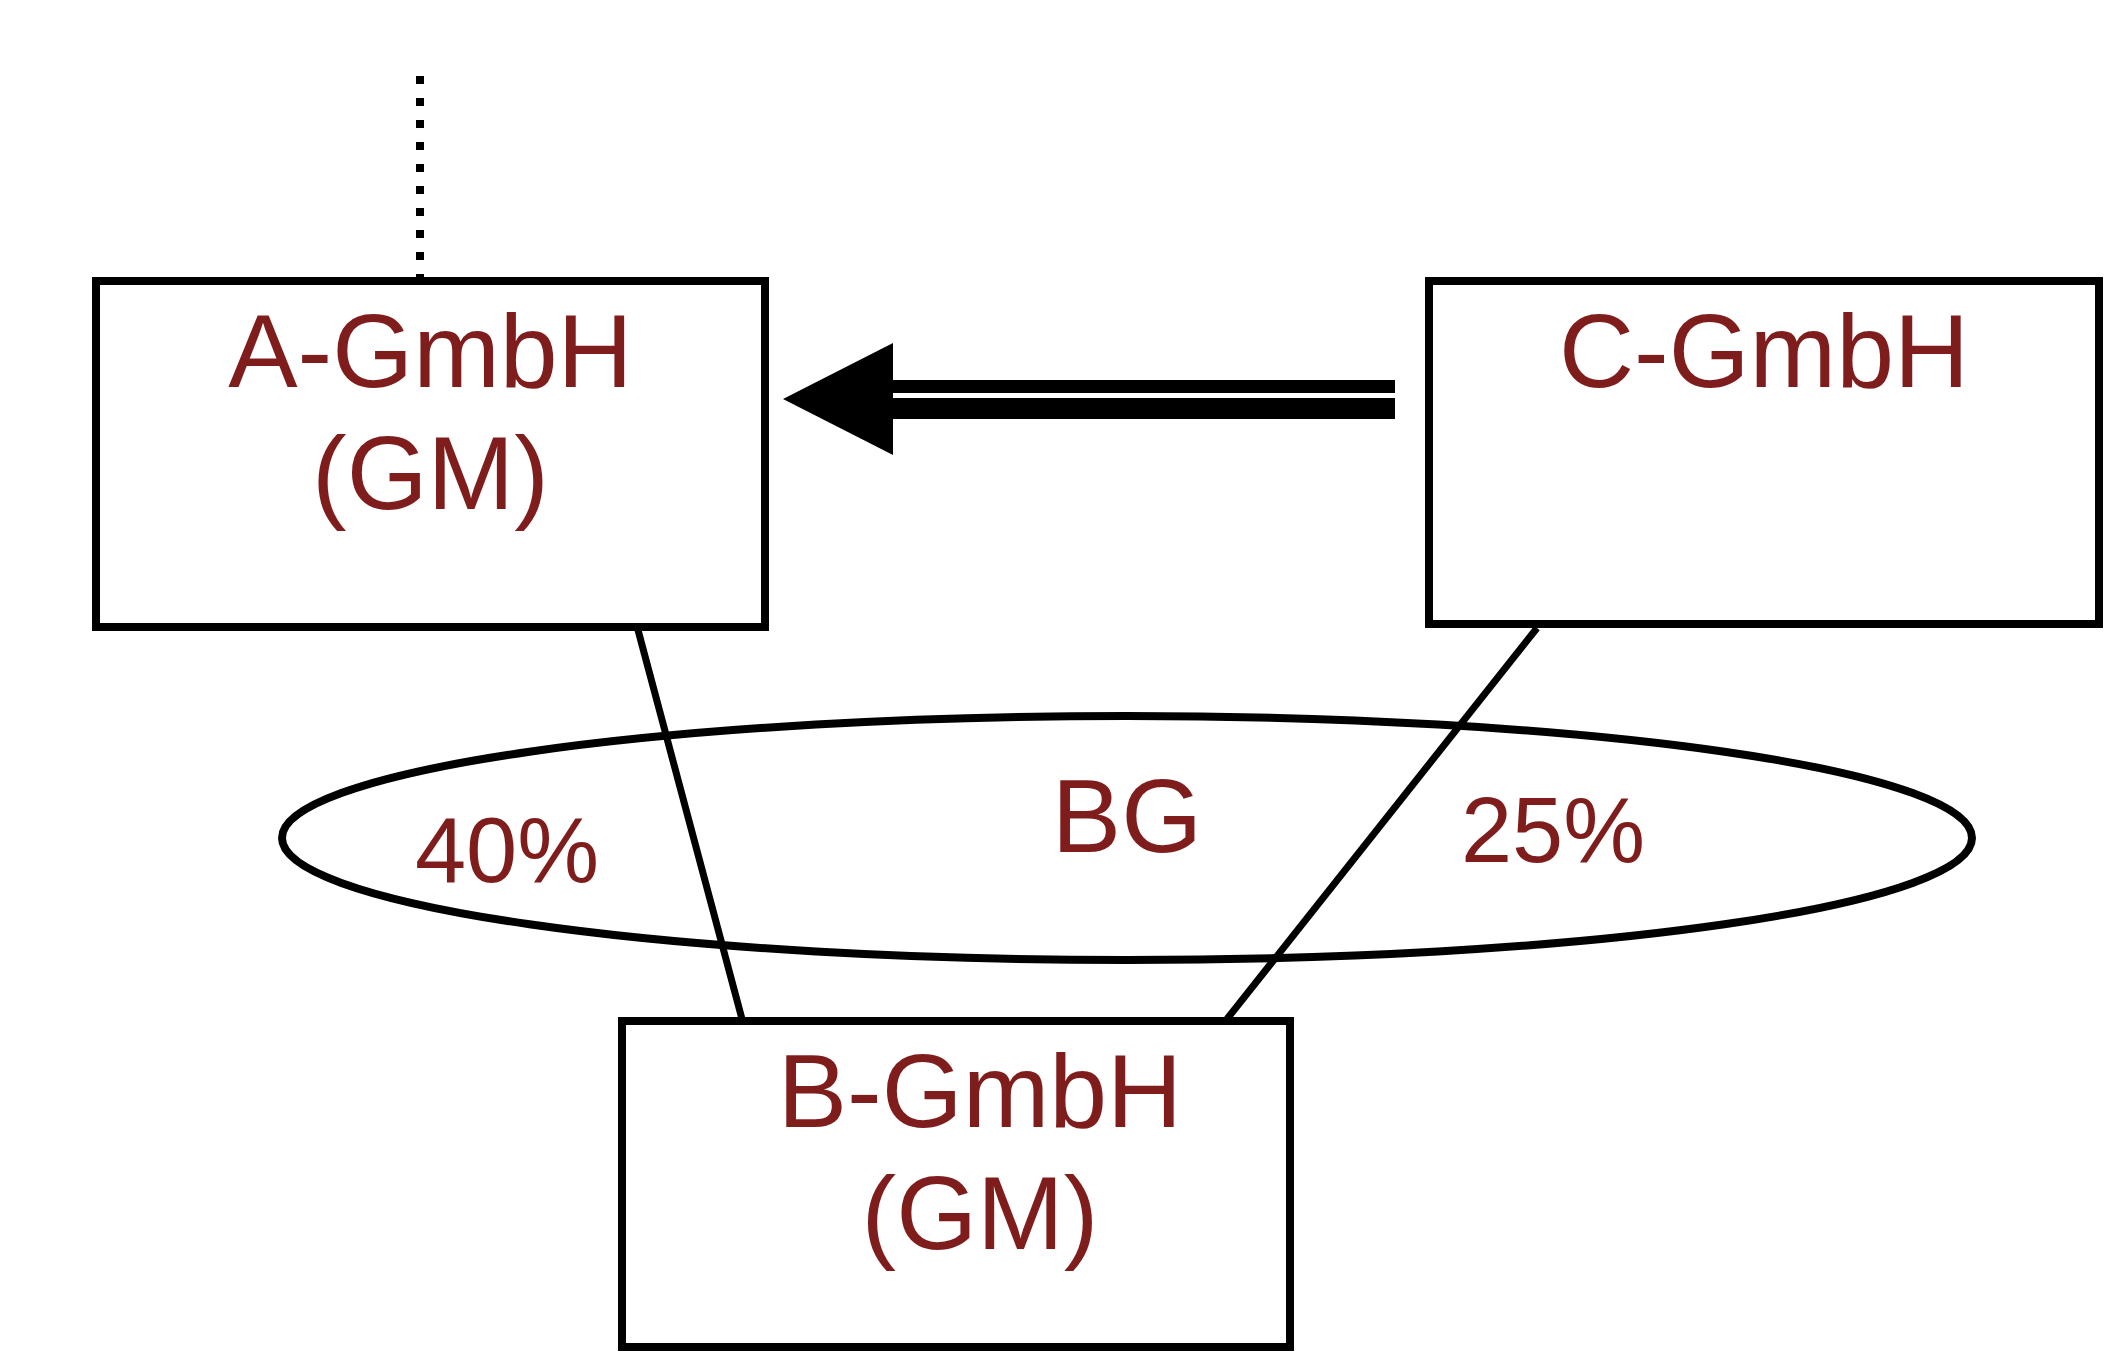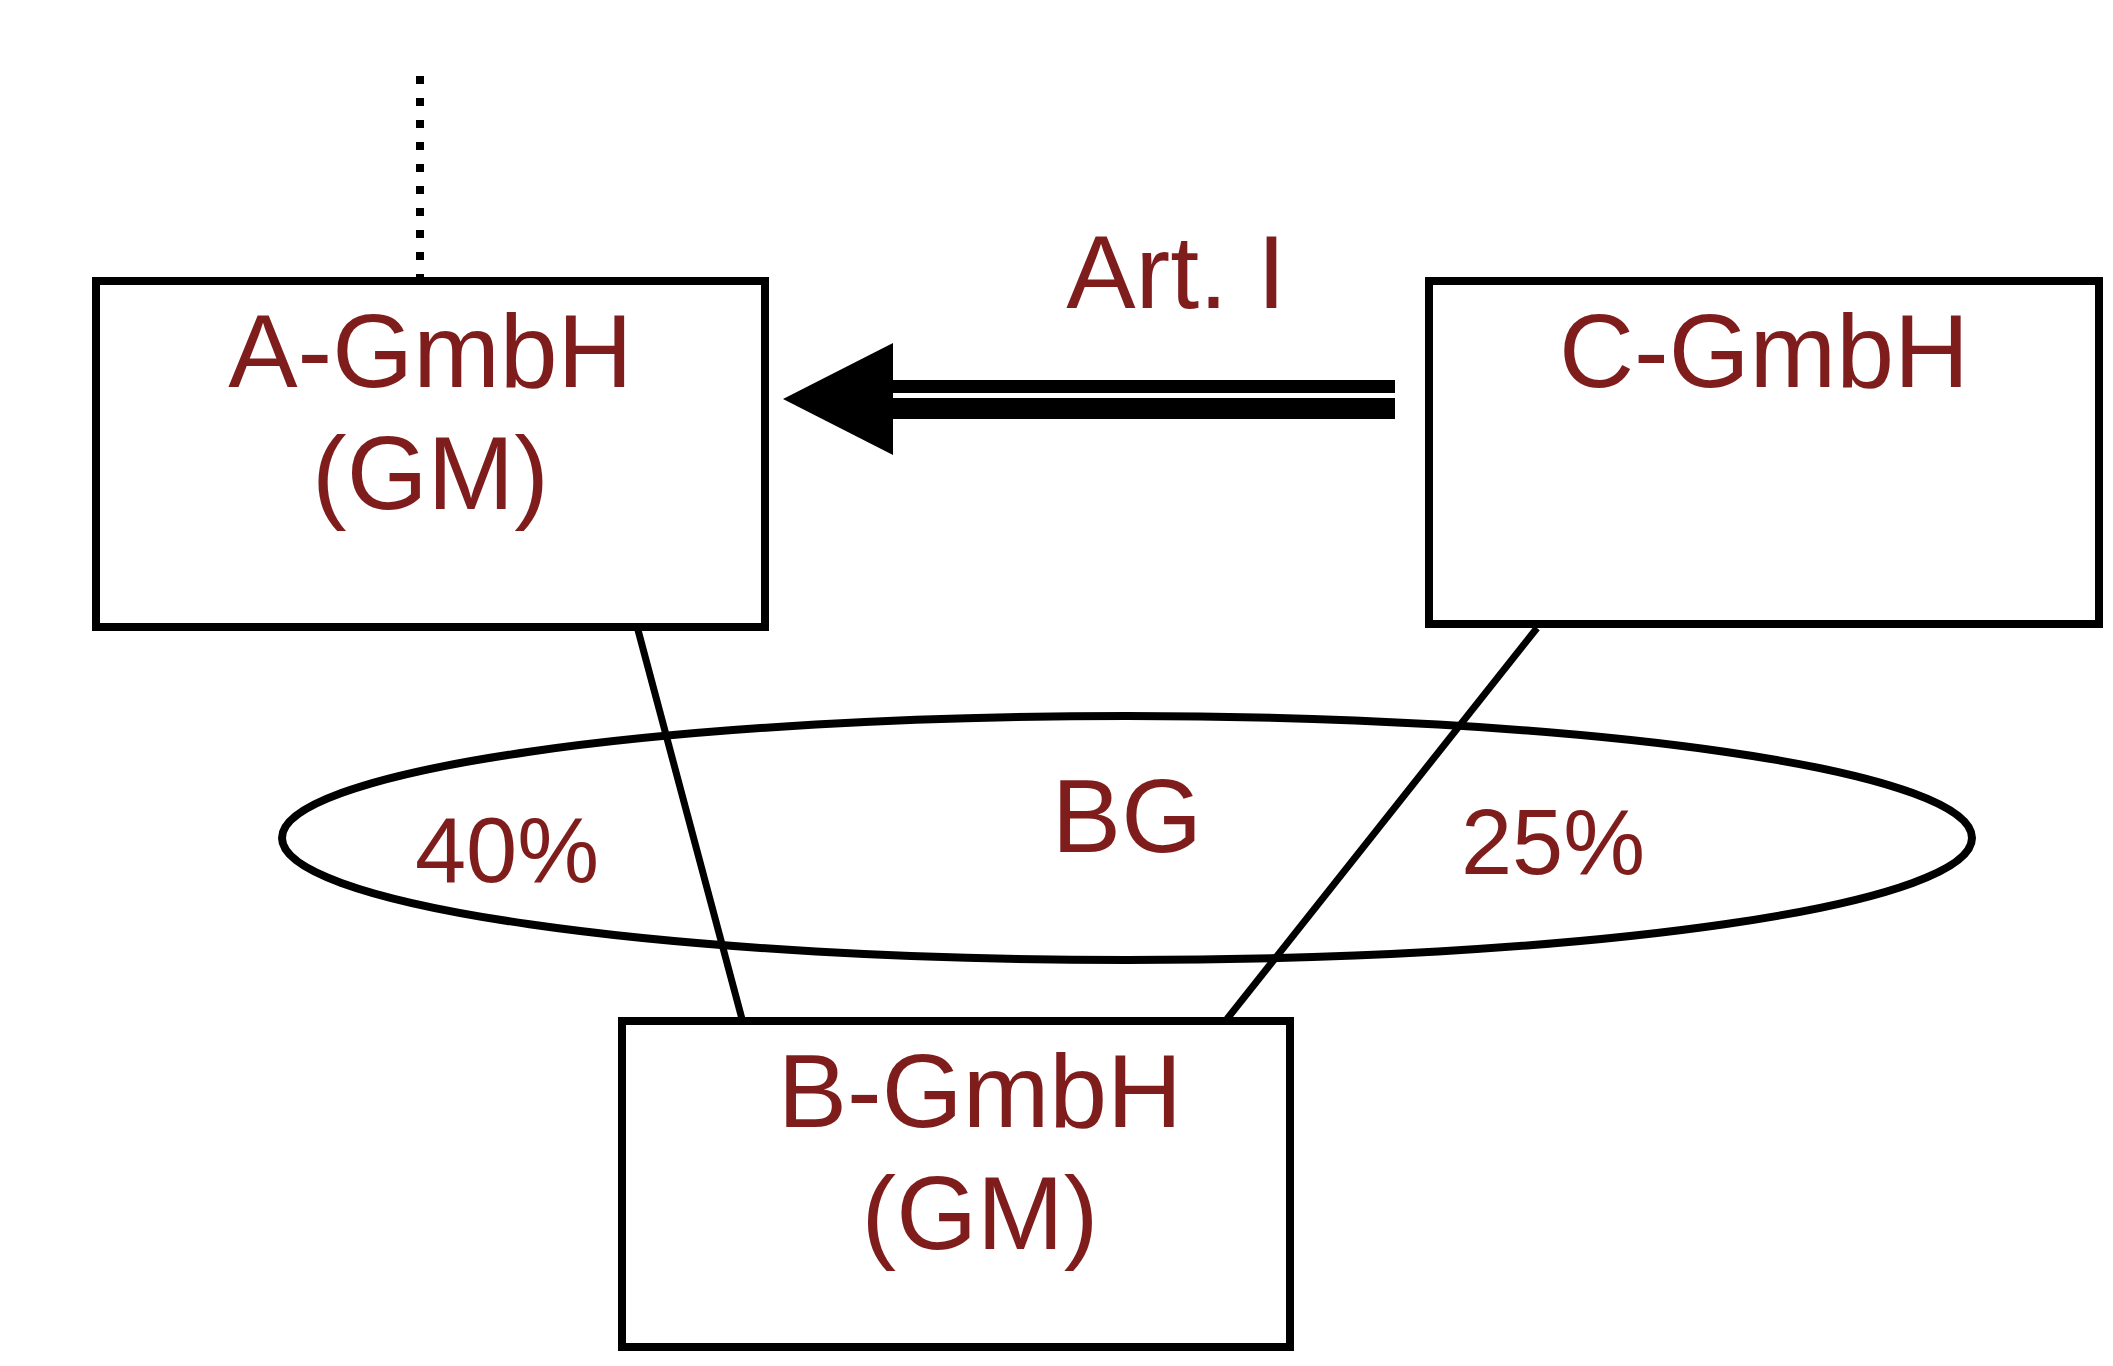--- a/index.html
+++ b/index.html
@@ -43,21 +43,21 @@
     position: absolute;
     transform: translate(-50%, -50%);
     z-index: 3;
     white-space: nowrap;
     text-align: center;
   }
   .lbl-arrow { left: 1176px; top: 272px; font-size: 104px; }
   .lbl-bg    { left: 1127px; top: 816px; font-size: 104px; }
   .lbl-pct   { font-size: 92px; }
   .lbl-40    { left: 507px;  top: 850px; }
-  .lbl-25    { left: 1553px; top: 830px; margin-top: 12px; }
+  .lbl-25    { left: 1553px; top: 830px; }
 </style>
 </head>
 <body>
 
 <div class="canvas">
 
   <svg class="diagram-svg" viewBox="0 0 2113 1366" xmlns="http://www.w3.org/2000/svg">
 
     <line x1="420" y1="76" x2="420" y2="277" stroke="#000000" stroke-width="8" stroke-dasharray="8 14"></line>
 
@@ -81,21 +81,20 @@
 
   <div class="node node-c">
     <div>C-GmbH</div>
   </div>
 
   <div class="node node-b">
     <div>B-GmbH</div>
     <div>(GM)</div>
   </div>
 
-  <div class="float-label lbl-arrow">Art. I</div>
 
   <div class="float-label lbl-bg">BG</div>
 
   <div class="float-label lbl-pct lbl-40">40%</div>
 
   <div class="float-label lbl-pct lbl-25">25%</div>
 
 </div>
 
 </body></html>

